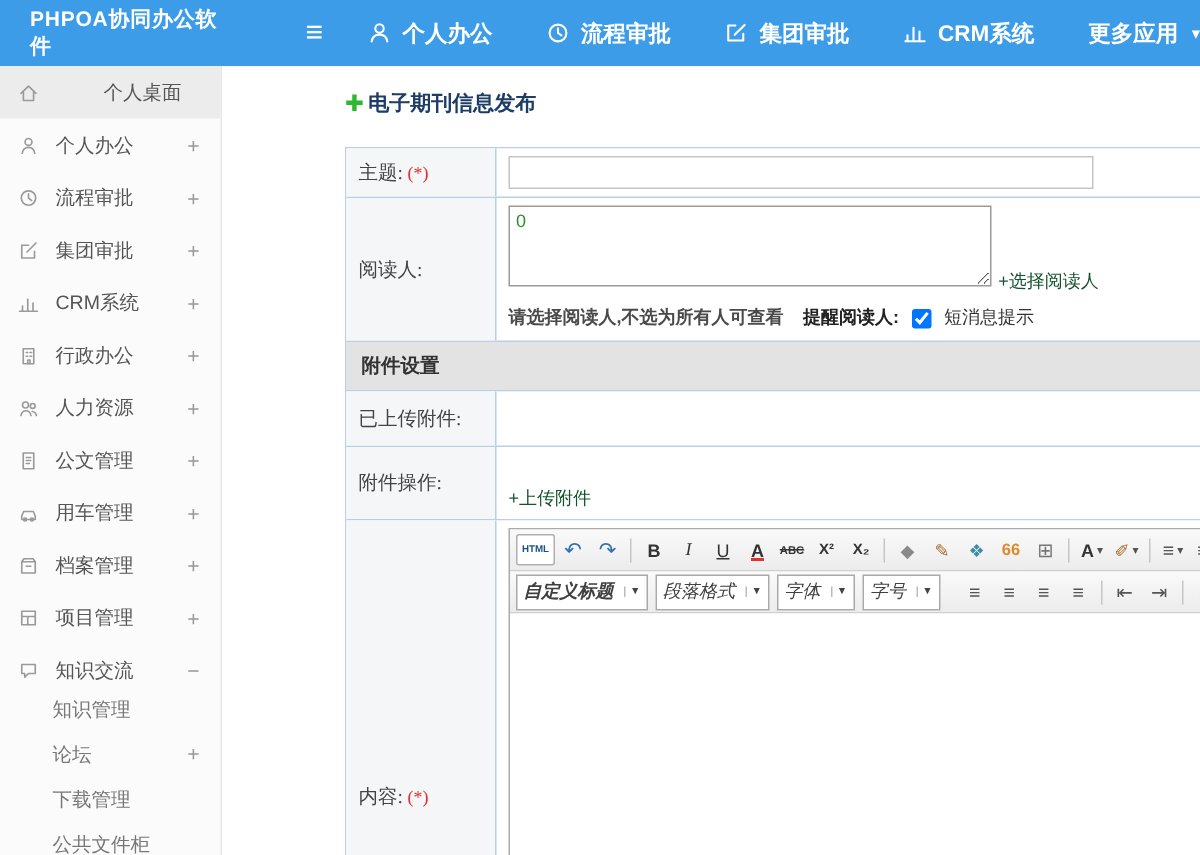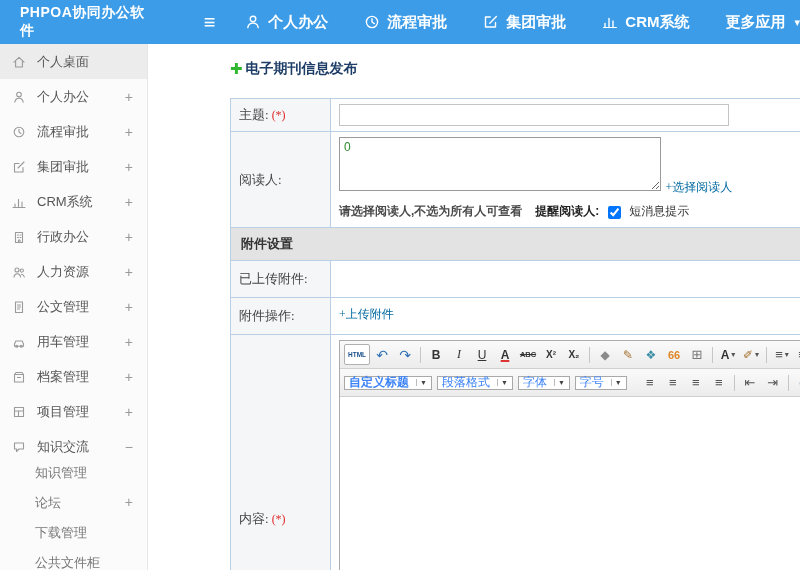--- a/index.html
+++ b/index.html
@@ -12,21 +12,21 @@
   .hamburger{font-size:20px;font-weight:bold;margin-left:52px;cursor:pointer;line-height:1;}
   .topnav{display:flex;align-items:center;gap:36px;margin-left:30px;font-size:15px;font-weight:bold;}
   .nav-item{display:flex;align-items:center;gap:7px;cursor:pointer;white-space:nowrap;}
   .hicon svg{stroke:#fff;fill:none;stroke-width:1.4;stroke-linecap:round;stroke-linejoin:round;display:block;}
   .caret{font-size:11px;margin-left:2px;}
 
   
   .sidebar{position:absolute;left:0;top:44px;width:148px;height:526px;background:#fbfbfb;
     border-right:1px solid #e6e6e6;overflow:hidden;}
   .side-item{height:35px;display:flex;align-items:center;padding:0 14px 0 12px;font-size:13px;color:#555;cursor:pointer;}
-  .side-item.active{background:#ececec;}
+  .side-item.active{background:#ececec;text-align:right;}
   .sicon{width:20px;display:flex;align-items:center;}
   .sicon svg{stroke:#9a9a9a;fill:none;stroke-width:1.1;stroke-linecap:round;stroke-linejoin:round;display:block;}
   .slabel{flex:1;margin-left:5px;}
   .sx{color:#999;font-size:14px;width:12px;text-align:right;cursor:pointer;}
   .sub-item{height:30px;display:flex;padding:0 14px 0 30px;font-size:13px;color:#777;cursor:pointer;}
 
   
   .main{margin-left:149px;padding:16px 0 0 81px;}
   .page-title{display:flex;align-items:center;gap:3px;font-size:14px;font-weight:bold;color:#1d3d66;}
   .plus{color:#2eb82e;font-size:15px;font-weight:bold;}
@@ -35,21 +35,21 @@
   .frow{display:flex;border-bottom:1px solid #b8cfe6;background:#fff;}
   .flabel{width:100px;flex-shrink:0;background:#f5f6f8;border-right:1px solid #b8cfe6;
     padding:6px 8px;font-size:13px;color:#444;display:flex;align-items:center;gap:3px;font-family:Liberation Serif, serif;}
   .fcontent{flex:1;padding:5px 8px;}
   .req{color:#e02b2b;font-size:12px;}
   .section-row{background:#e3e3e3;border-bottom:1px solid #b8cfe6;font-size:13px;font-weight:bold;color:#333;
     padding:7px 10px;}
   .subject-input{width:390px;height:22px;border:1px solid #c4c4c4;font-size:12px;padding:0 4px;}
   .readers-area{width:322px;height:54px;border:1px solid #9a9a9a;font-size:12px;color:#2e8b2e;
     padding:2px 4px;resize:both;font-family:"Liberation Sans","DejaVu Sans",sans-serif;}
-  a.blue-link{color:#0369a1;font-size:12px;text-decoration:none;display:inline-block;margin-top:3px;cursor:pointer;font-family:Liberation Serif, serif;}
+  a.blue-link{color:#14532d;font-size:12px;text-decoration:none;display:inline-block;margin-top:21px;cursor:pointer;}
   .hint-line{margin-top:7px;font-size:12px;display:flex;align-items:flex-start;gap:5px;}
   .hint-text{font-weight:bold;color:#4a4a4a;}
   .remind{font-weight:bold;color:#222;margin-left:8px;}
   .sms{color:#333;}
   .row-mid{min-height:37px;}
   .content-row .flabel{justify-content:flex-start;}
 
   
   .editor{border:1px solid #ababab;background:#fff;width:100%;}
   .toolbar{background:linear-gradient(#fafafa,#ececec);border-bottom:1px solid #cfcfcf;
@@ -64,22 +64,22 @@
   .u{text-decoration:underline;}
   .fore{text-decoration:underline;text-decoration-color:#d33;text-decoration-thickness:2px;font-weight:bold;}
   .strike{text-decoration:line-through;font-size:7.5px;font-weight:bold;}
   .scr{font-size:10px;font-weight:bold;}
   .c-gray{color:#8a8a8a;}
   .c-brown{color:#a3702c;}
   .c-teal{color:#3b8ea5;}
   .c-orange{color:#e0882a;font-weight:bold;font-size:11px;}
   .c-grid{color:#777;font-size:13px;}
   .drop::after{content:"▾";font-size:8px;margin-left:2px;color:#555;}
-  .tselect{border:1px solid #a9a9a9;background:#fff;height:14px;display:flex;align-items:center;
-    font-size:12px;color:#3b82f6;padding:0 4px;margin-right:4px;cursor:pointer;white-space:nowrap;}
+  .tselect{border:1px solid #a9a9a9;background:#fff;height:24px;display:flex;align-items:center;
+    font-size:12px;color:#404040;padding:0 4px;margin-right:4px;cursor:pointer;white-space:nowrap;font-style:italic;}
   .tselect::after{content:"▼";font-size:7px;margin-left:7px;color:#444;border-left:1px solid #bbb;padding-left:3px;}
   .tselect.hd{font-weight:bold;}
   .align{color:#555;font-size:13px;}
   .c-link{color:#2a7ab9;font-weight:bold;}
   .gap8{width:6px;}
   .editor-content{height:300px;background:#fff;cursor:text;}
 </style>
 </head>
 <body>
 

